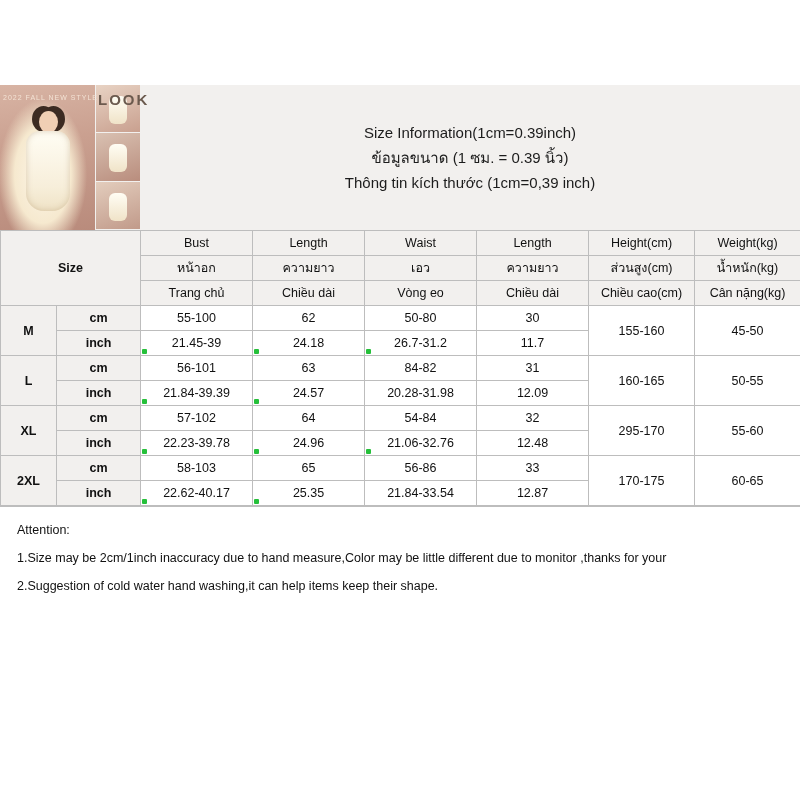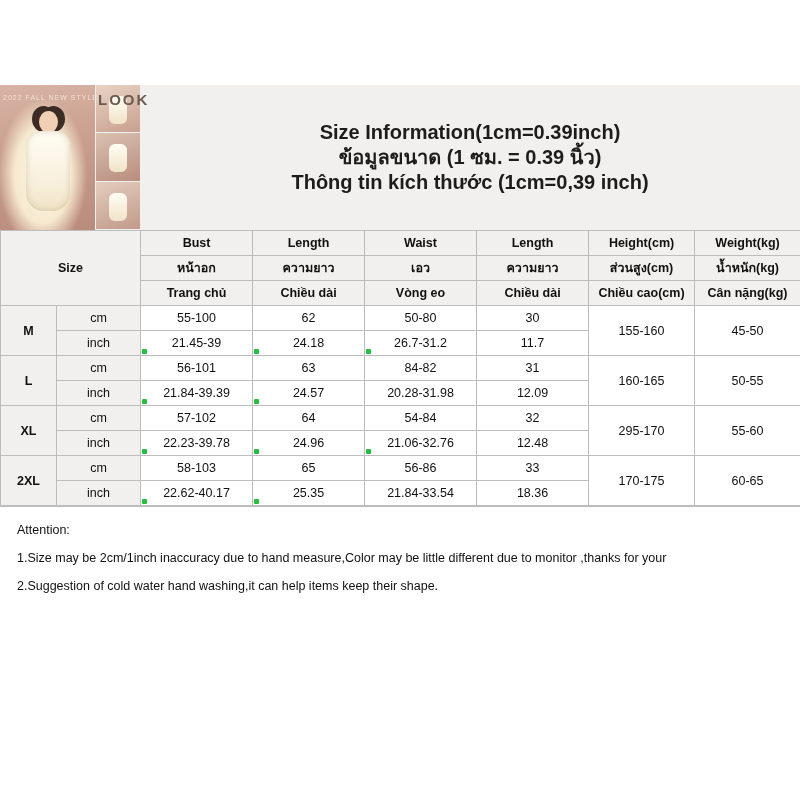--- a/index.html
+++ b/index.html
@@ -112,22 +112,22 @@
   .title-block {
     flex: 1;
     display: flex;
     flex-direction: column;
     align-items: center;
     justify-content: center;
     text-align: center;
     color: #1c1c1c;
   }
   .title-block .t-line {
-    font-size: 20px;
-    font-weight: bold;
+    font-size: 15px;
+    font-weight: normal;
     line-height: 25px;
     white-space: nowrap;
   }
   
   table.size-table {
     border-collapse: collapse;
     width: 800px;
     table-layout: fixed;
     background: #ffffff;
   }
@@ -137,36 +137,36 @@
     vertical-align: middle;
     font-size: 12.5px;
     color: #111111;
     height: 24px;
     padding: 0 2px;
     overflow: hidden;
     white-space: nowrap;
   }
   td.hdr {
     background: #f2f0ee;
-    font-weight: bold;
+    font-weight: normal;
     font-size: 12.5px;
   }
   td.size-word {
     background: #f2f0ee;
     font-weight: bold;
     font-size: 17px;
   }
   td.size-label {
     background: #f2f0ee;
     font-weight: bold;
     font-size: 14px;
   }
   td.unit {
     background: #f2f0ee;
-    font-weight: normal;
+    font-weight: bold;
     font-size: 12.5px;
   }
   td.val { background: #ffffff; }
   td.merged { background: #ffffff; font-size: 12.5px; }
   .green-dot {
     position: relative;
   }
   .green-dot:before {
     content: "";
     position: absolute;
@@ -322,21 +322,21 @@
         <td class="val">56-86</td>
         <td class="val">33</td>
         <td class="merged" rowspan="2">170-175</td>
         <td class="merged" rowspan="2">60-65</td>
       </tr>
       <tr>
         <td class="unit">inch</td>
         <td class="val green-dot">22.62-40.17</td>
         <td class="val green-dot">25.35</td>
         <td class="val">21.84-33.54</td>
-        <td class="val">18.36</td>
+        <td class="val">12.87</td>
       </tr>
     </tbody>
       </table>
 
     <div class="attention">
       <p>Attention:</p>
       <p>1.Size may be 2cm/1inch inaccuracy due to hand measure,Color may be little different due to monitor ,thanks for your</p>
       <p>2.Suggestion of cold water hand washing,it can help items keep their shape.</p>
     </div>
 

